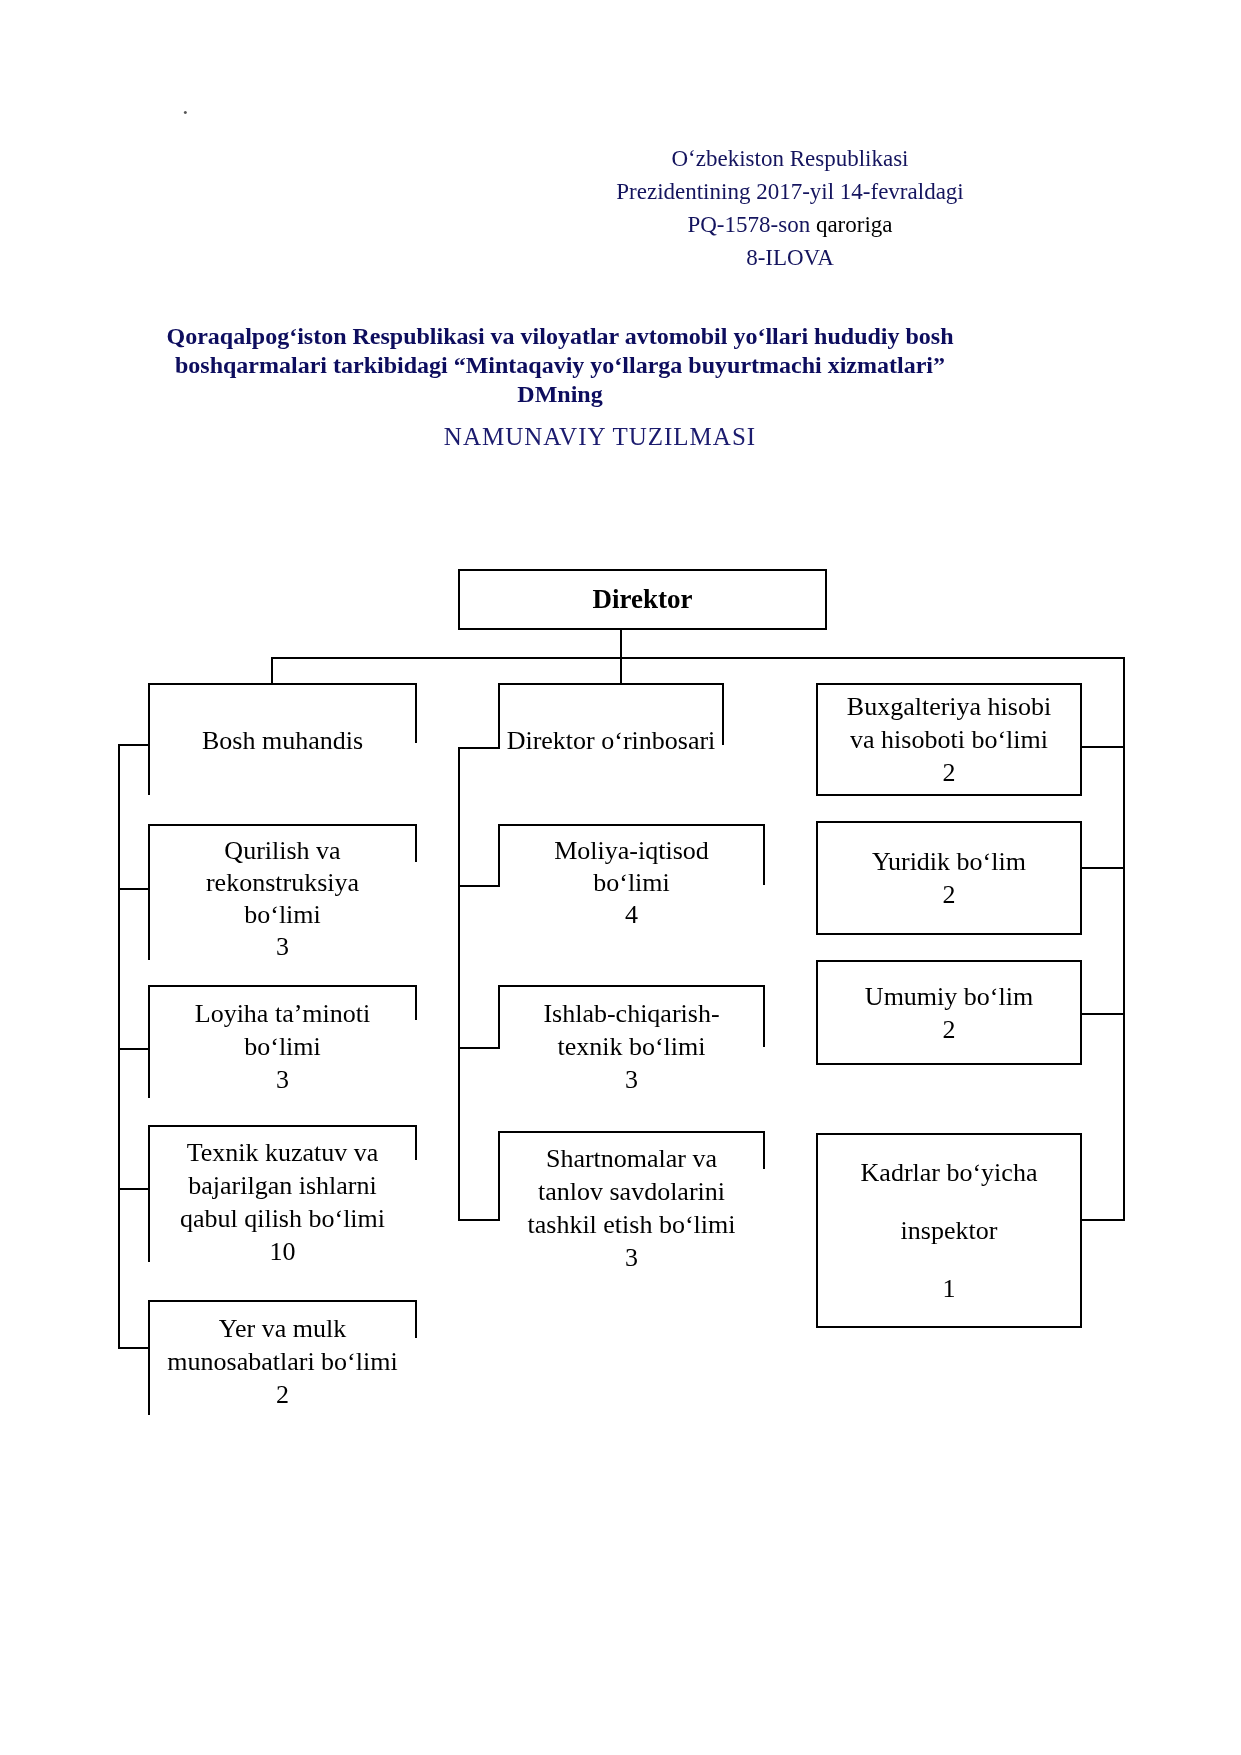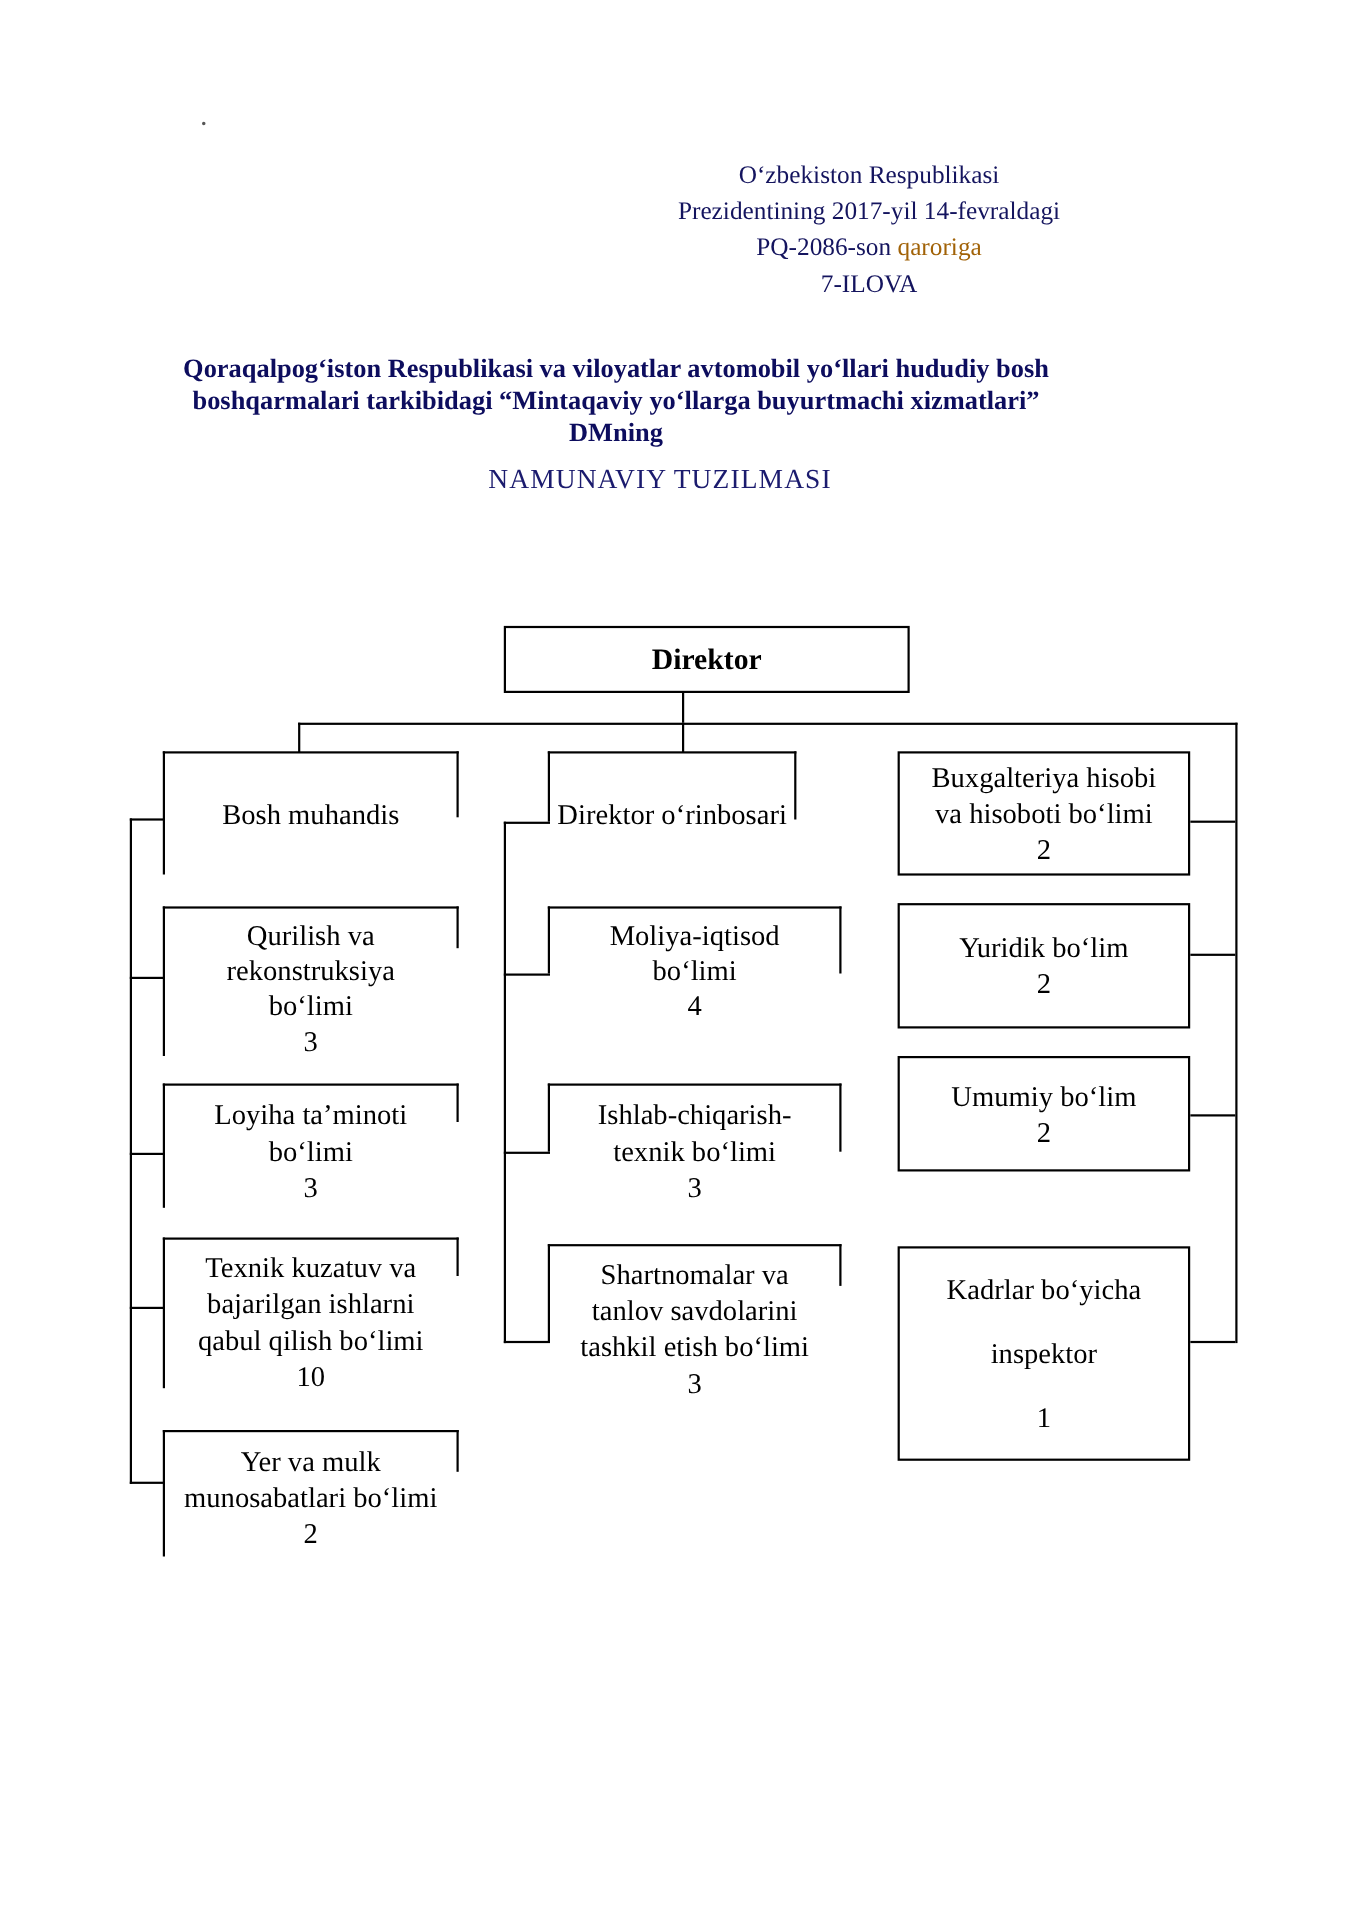--- a/index.html
+++ b/index.html
@@ -6,21 +6,21 @@
   #page{
     position:relative;width:1241px;height:1755px;background:#ffffff;
     font-family:"Liberation Serif","DejaVu Serif",serif;color:#000;
     overflow:hidden;
   }
   
   #stray{position:absolute;left:181px;top:98px;font-size:26px;color:#555;}
   
   #hdr{position:absolute;left:540px;top:142px;width:500px;text-align:center;
        font-size:23px;line-height:33px;color:#14145e;}
-  #hdr .lnk{color:#a16207;cursor:pointer;}
+  #hdr .lnk{color:#000000;cursor:pointer;}
   
   #ttl{position:absolute;left:55px;top:322px;width:1010px;text-align:center;
        font-size:24px;line-height:29px;font-weight:bold;color:#0d0d5e;}
   #sub{position:absolute;left:100px;top:421px;width:1000px;text-align:center;
        font-size:25px;line-height:32px;letter-spacing:1px;color:#1b1b6e;}
   
   #chart{position:absolute;left:0;top:0;width:1241px;height:1755px;}
   .vl,.hl{position:absolute;background:#000;}
   .vl{width:2px;} .hl{height:2px;}
   .cbox{position:absolute;border:2px solid #000;background:#fff;
@@ -38,22 +38,22 @@
 </head>
 <body>
 
 <div id="page">
 
   <span id="stray">·</span>
 
   <div id="hdr">
     <div class="line">O‘zbekiston Respublikasi</div>
     <div class="line">Prezidentining 2017-yil 14-fevraldagi</div>
-    <div class="line"><span>PQ-2086-son </span><span class="lnk">qaroriga</span></div>
-    <div class="line">7-ILOVA</div>
+    <div class="line"><span>PQ-1578-son </span><span class="lnk">qaroriga</span></div>
+    <div class="line">8-ILOVA</div>
   </div>
 
   <div id="ttl">
     <div class="line">Qoraqalpog‘iston Respublikasi va viloyatlar avtomobil yo‘llari hududiy bosh</div>
     <div class="line">boshqarmalari tarkibidagi “Mintaqaviy yo‘llarga buyurtmachi xizmatlari”</div>
     <div class="line">DMning</div>
   </div>
 
   <div id="sub">NAMUNAVIY TUZILMASI</div>
 

